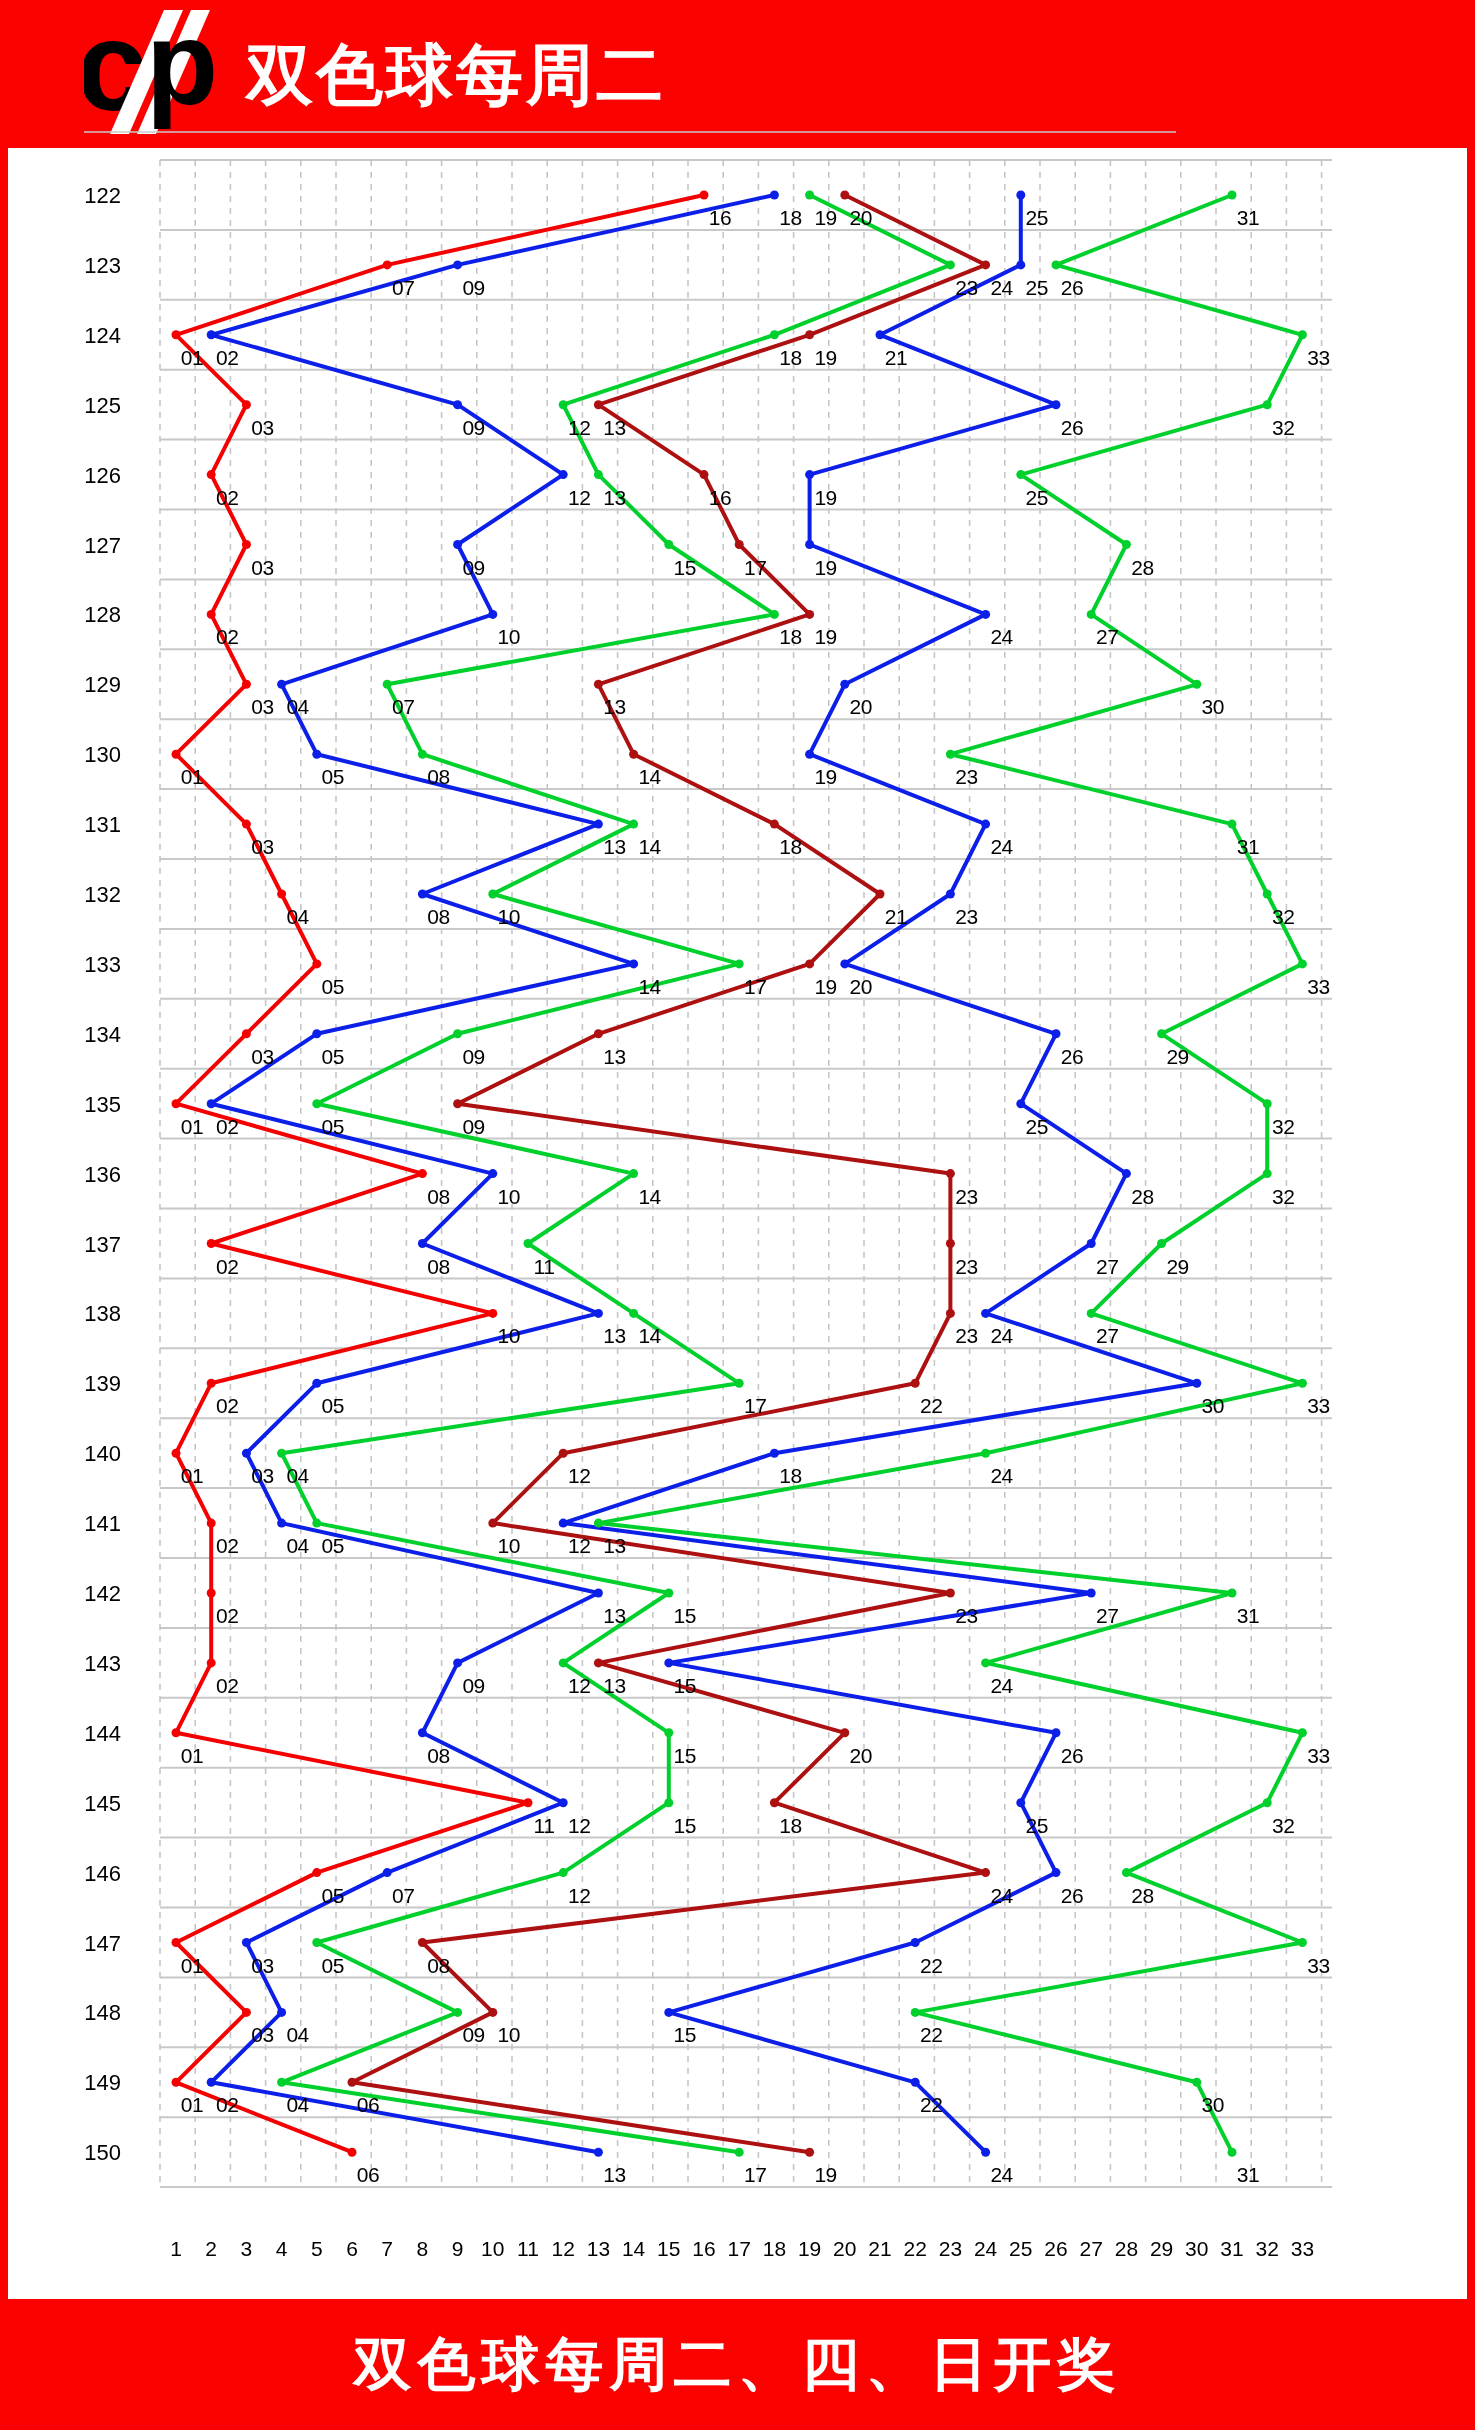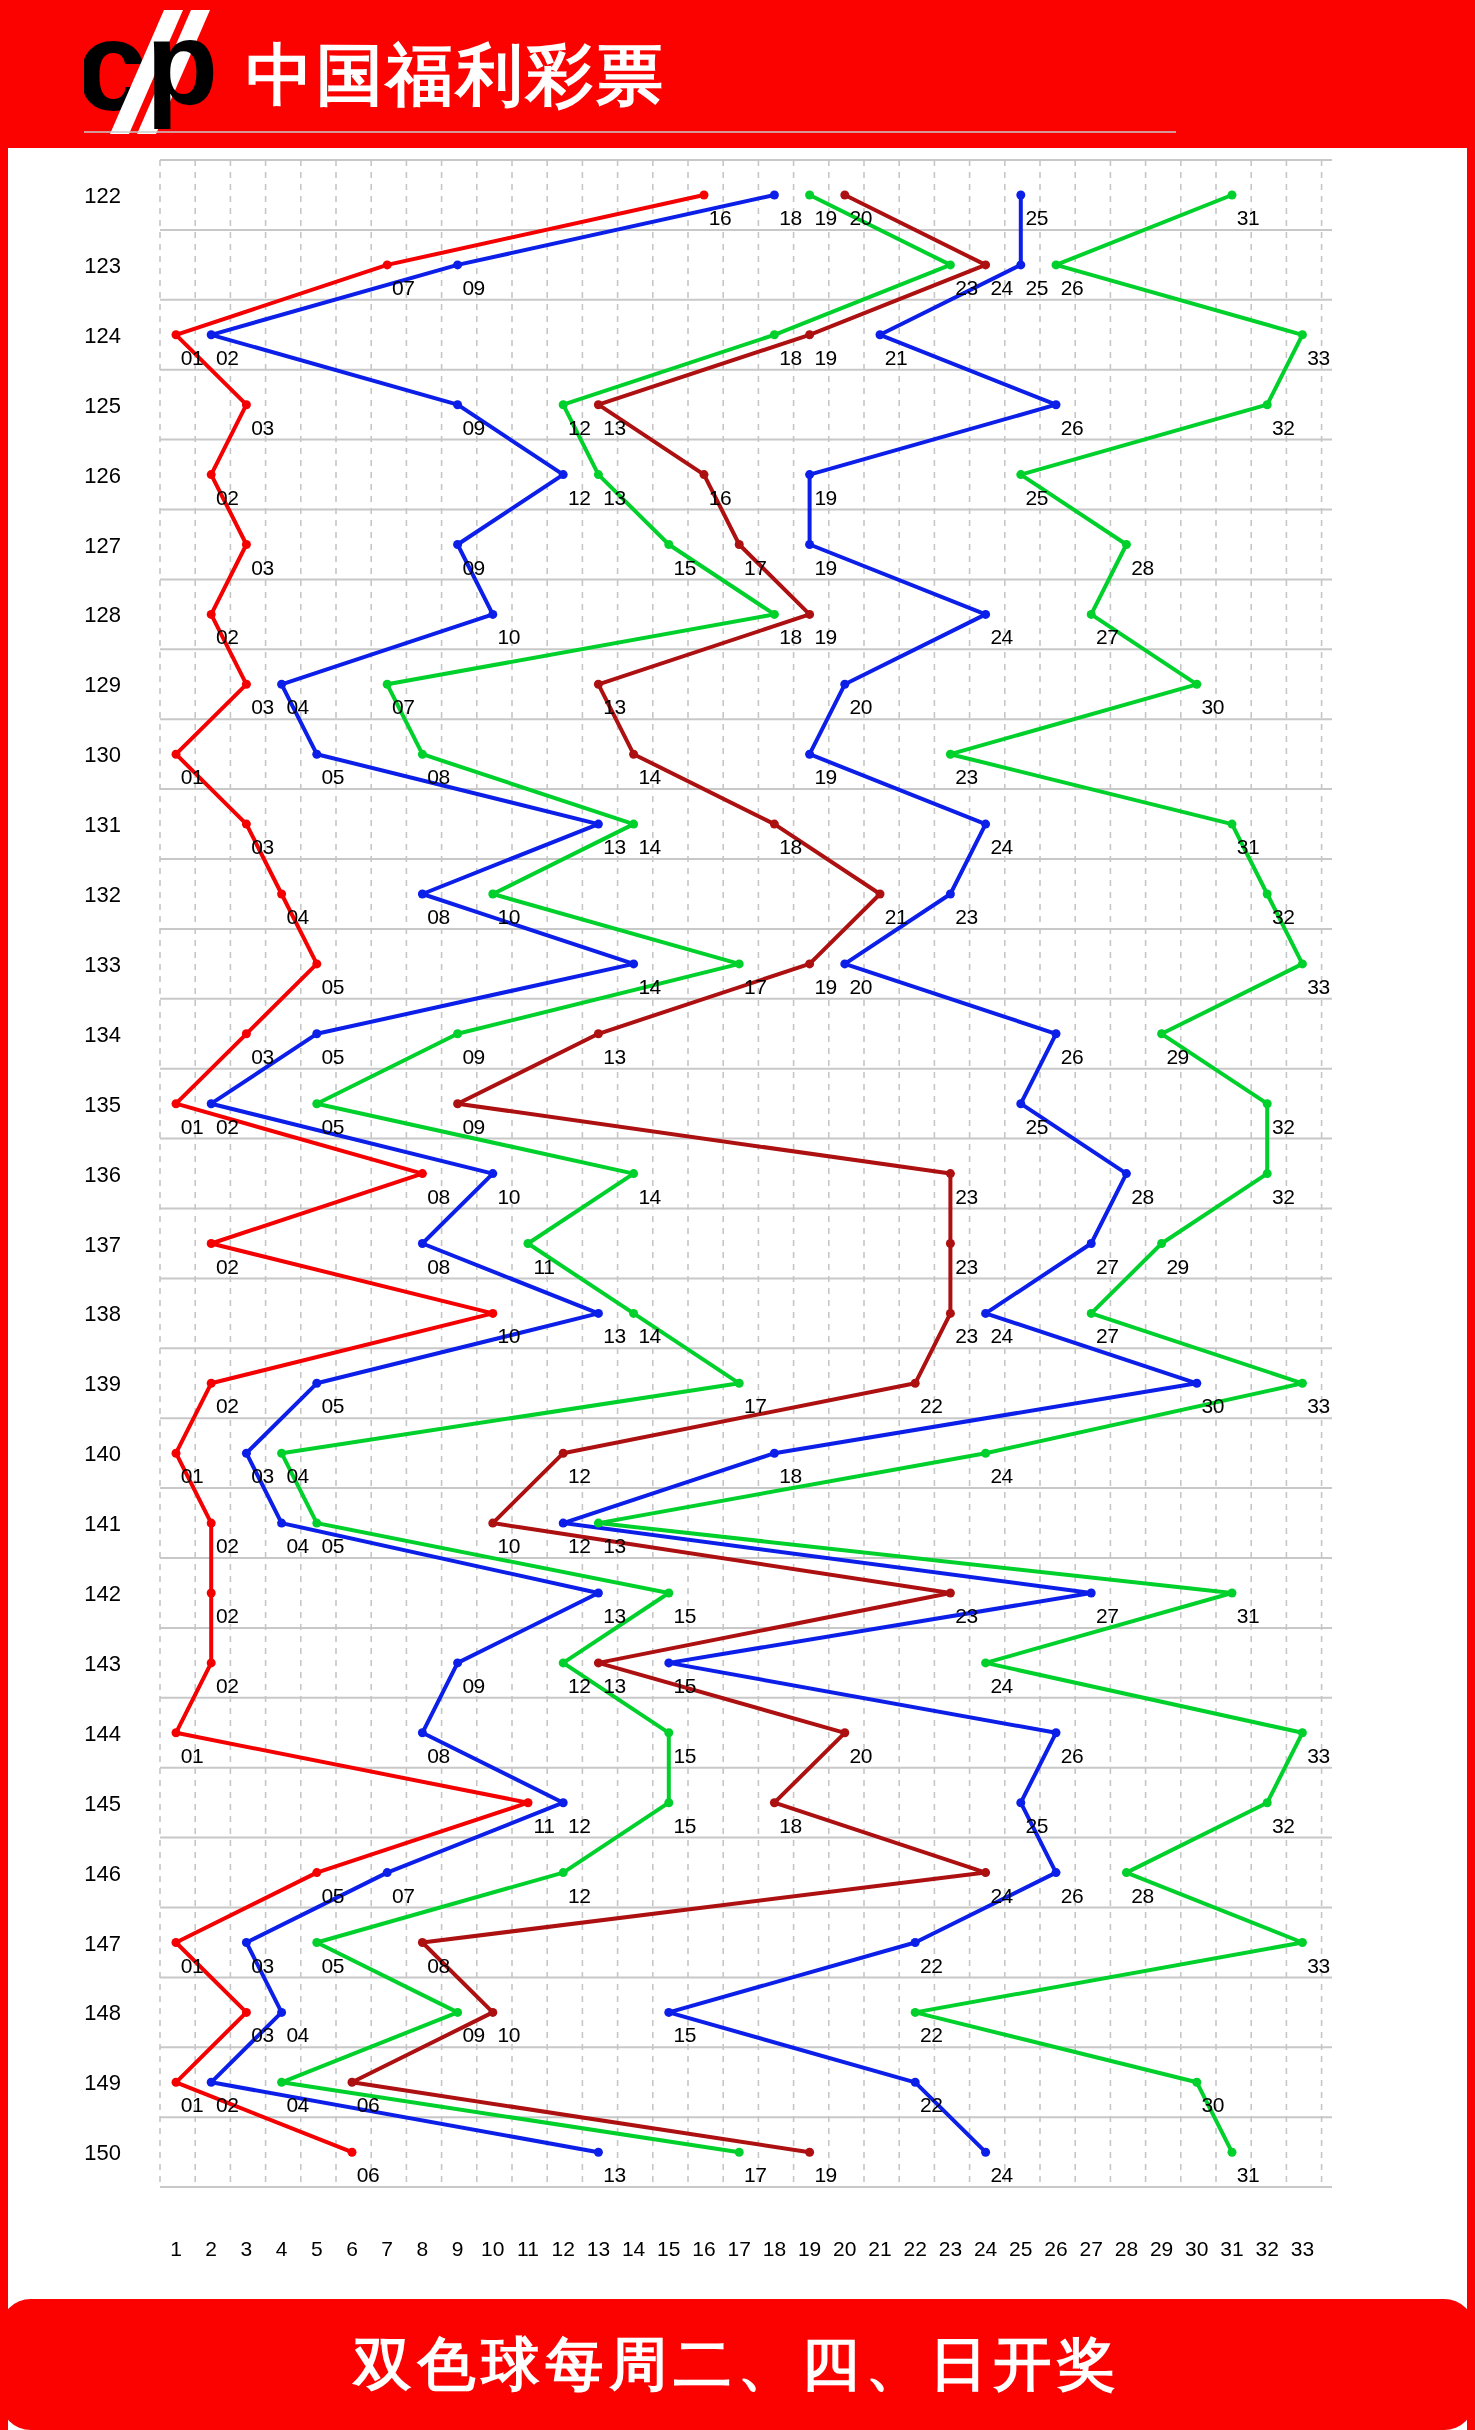--- a/index.html
+++ b/index.html
@@ -9,41 +9,41 @@
   .side-border.left{left:0;} .side-border.right{right:0;}
   .header{position:absolute;left:0;top:0;width:1475px;height:148px;background:#fb0100;z-index:4;}
   .logo{position:absolute;left:84px;top:8px;width:152px;height:128px;}
   .brand{position:absolute;left:246px;top:30px;font-size:67px;font-weight:900;color:#ffffff;
          letter-spacing:3px;white-space:nowrap;font-family:"Liberation Sans",sans-serif;}
   .main-title{position:absolute;left:688px;top:38px;font-size:75px;font-weight:700;font-style:italic;
          color:#ffff00;letter-spacing:2px;white-space:nowrap;font-family:"Liberation Serif",serif;}
   .header-underline{position:absolute;left:84px;top:131px;width:1092px;height:2px;background:#c9c9c9;opacity:.75;}
   .chart-svg{position:absolute;left:0;top:0;z-index:1;}
   .footer{position:absolute;left:0;top:2299px;width:1475px;height:131px;background:#fb0100;z-index:4;
-          display:flex;align-items:center;justify-content:center;border-radius:31px;}
+          display:flex;align-items:center;justify-content:center;}
   .footer span{color:#ffffff;font-size:58px;font-weight:600;letter-spacing:6px;white-space:nowrap;
           font-family:"Liberation Serif",serif;}
   svg text{font-family:"Liberation Sans",sans-serif;fill:#000000;}
 </style>
 </head>
 <body>
 
 <div class="page">
 
   <div class="side-border left"></div>
   <div class="side-border right"></div>
 
   <div class="header">
     <svg class="logo" viewBox="0 0 152 128">
       <text x="-8" y="102" font-size="128" font-weight="bold" fill="#ffffff" font-family="DejaVu Sans, sans-serif">c</text>
       <polygon points="80,2 99,2 45,126 26,126" fill="#ffffff"></polygon>
       <polygon points="107,2 126,2 72,126 53,126" fill="#ffffff"></polygon>
       <text x="62" y="96" font-size="118" font-weight="bold" fill="#ffffff" font-family="DejaVu Sans, sans-serif">p</text>
     </svg>
-    <span class="brand">中国福利彩票</span>
+    <span class="brand">双色球每周二</span>
     <div class="header-underline"></div>
   </div>
 
   <svg id="chart-svg" class="chart-svg" width="1475" height="2430" viewBox="0 0 1475 2430">
       <g>
         <line x1="160" y1="160" x2="1332" y2="160" stroke="#c8c8c8" stroke-width="2"></line>
         <line x1="160" y1="229.9" x2="1332" y2="229.9" stroke="#c8c8c8" stroke-width="2"></line>
         <line x1="160" y1="299.8" x2="1332" y2="299.8" stroke="#c8c8c8" stroke-width="2"></line>
         <line x1="160" y1="369.70000000000005" x2="1332" y2="369.70000000000005" stroke="#c8c8c8" stroke-width="2"></line>
         <line x1="160" y1="439.6" x2="1332" y2="439.6" stroke="#c8c8c8" stroke-width="2"></line>

